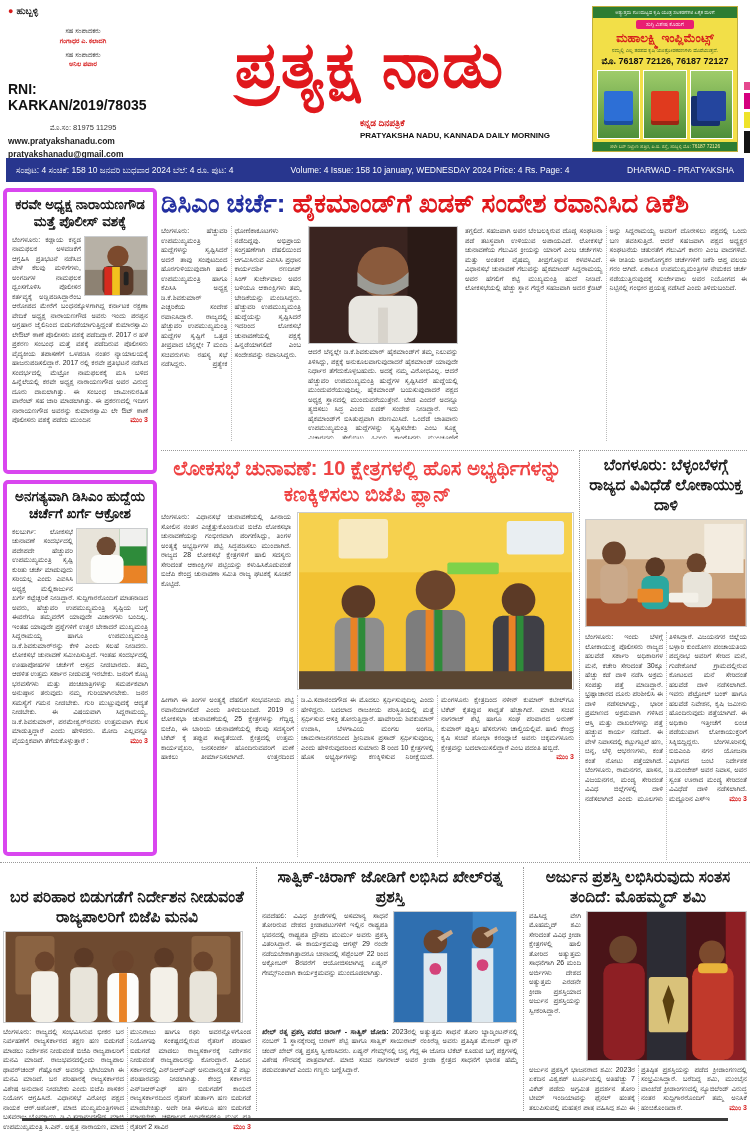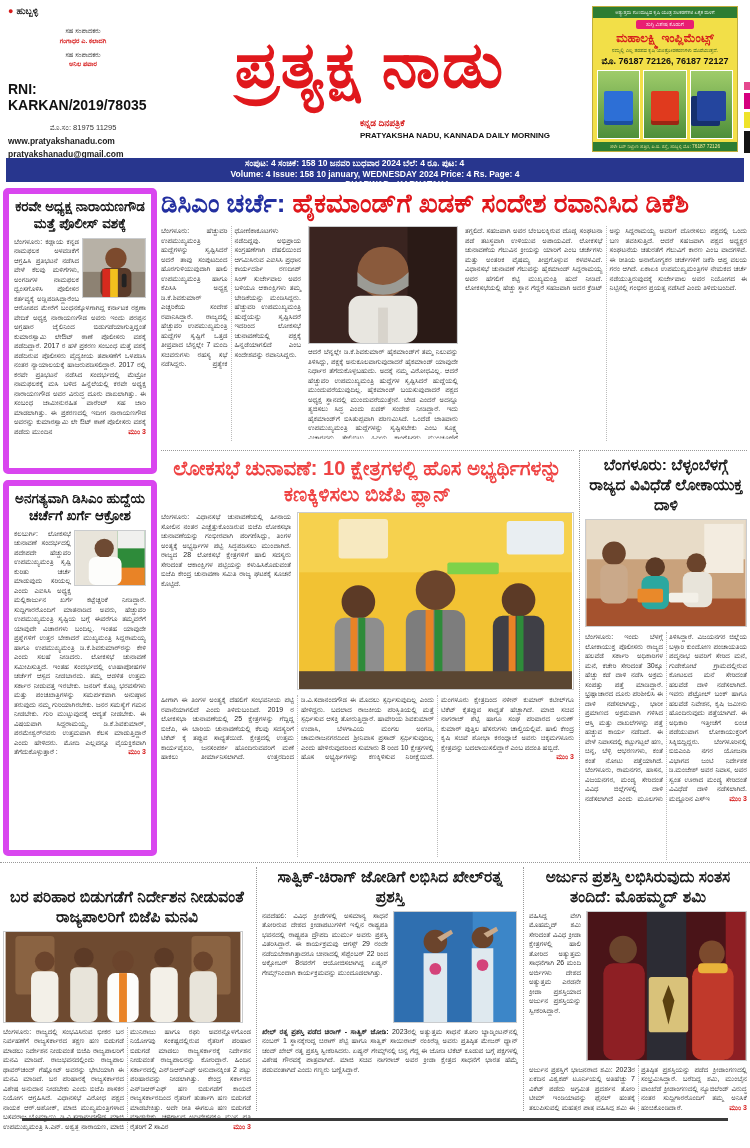--- a/index.html
+++ b/index.html
@@ -45,30 +45,30 @@
   
   .colorbars { position:absolute; right:0; top:82px; width:6px; }
   .cb { width:6px; margin-bottom:3px; }
   .cb-m1 { height:8px;  background:#e5488f; }
   .cb-m2 { height:16px; background:#d5007f; }
   .cb-y  { height:16px; background:#efe32a; }
   .cb-k  { height:22px; background:#141414; }
   
   .infobar { position:absolute; left:6px; right:6px; top:158px; height:24px;
     background:#28368e; color:#fff; display:flex; align-items:center;
-    font-size:8.5px; font-weight:bold; padding:0 10px;flex-direction:column; }
+    font-size:8.5px; font-weight:normal; padding:0 10px; }
   .ib-kn { width:260px; }
   .ib-en { flex:1; text-align:center; }
   .ib-rg { width:150px; text-align:right; }
   
   .content { position:absolute; left:0; top:186px; width:750px; height:962px; }
   .body-txt { font-size:7px; line-height:9.5px; text-align:justify; color:#252525; }
   .cont-mark { color:#d61b1b; font-weight:bold; font-size:7px; float:right; }
   
-  .lbox { position:absolute; left:3px; width:154px; border:6px solid #d946ef; border-radius:5px;
+  .lbox { position:absolute; left:3px; width:154px; border:4px solid #d946ef; border-radius:5px;
     padding:5px 5px; overflow:hidden; }
   .lbox1 { top:2px; height:286px; }
   .lbox2 { top:294px; height:376px; }
   .lhead { font-size:13.5px; font-weight:bold; line-height:1.25; text-align:center; color:#111; }
   .lbox .body-txt { margin-top:4px; }
   .ph-float { float:right; margin:1px 0 2px 3px; }
   
   .lead { position:absolute; left:161px; top:2px; width:586px; height:258px; overflow:hidden; }
   .lead-head { text-align:left; font-size:26px; font-weight:bold; white-space:nowrap; }
   .lead-head .h-blue { color:#232fa0; }
@@ -154,21 +154,21 @@
       <div class="cb cb-m1"></div>
       <div class="cb cb-m2"></div>
       <div class="cb cb-y"></div>
       <div class="cb cb-k"></div>
     </div>
   </div>
 
   <div class="infobar">
     <div class="ib-kn">ಸಂಪುಟ: 4   ಸಂಚಿಕೆ: 158    10 ಜನವರಿ ಬುಧವಾರ 2024    ಬೆಲೆ: 4 ರೂ.   ಪುಟ: 4</div>
     <div class="ib-en">Volume: 4    Issue: 158   10 january, WEDNESDAY    2024   Price: 4 Rs. Page: 4</div>
-    <div class="ib-rg">DHARWAD - KARNATAKA</div>
+    <div class="ib-rg">DHARWAD - PRATYAKSHA</div>
   </div>
 
   <div class="content">
 
     <div class="lbox lbox1">
       <div class="lhead">ಕರವೇ ಅಧ್ಯಕ್ಷ ನಾರಾಯಣಗೌಡ ಮತ್ತೆ ಪೊಲೀಸ್ ವಶಕ್ಕೆ</div>
       <div class="body-txt">
         <span class="photo ph-float" style="width:64px;height:60px">
           <svg viewBox="0 0 64 60">
               <rect width="64" height="60" fill="#b7b1a6"></rect>

